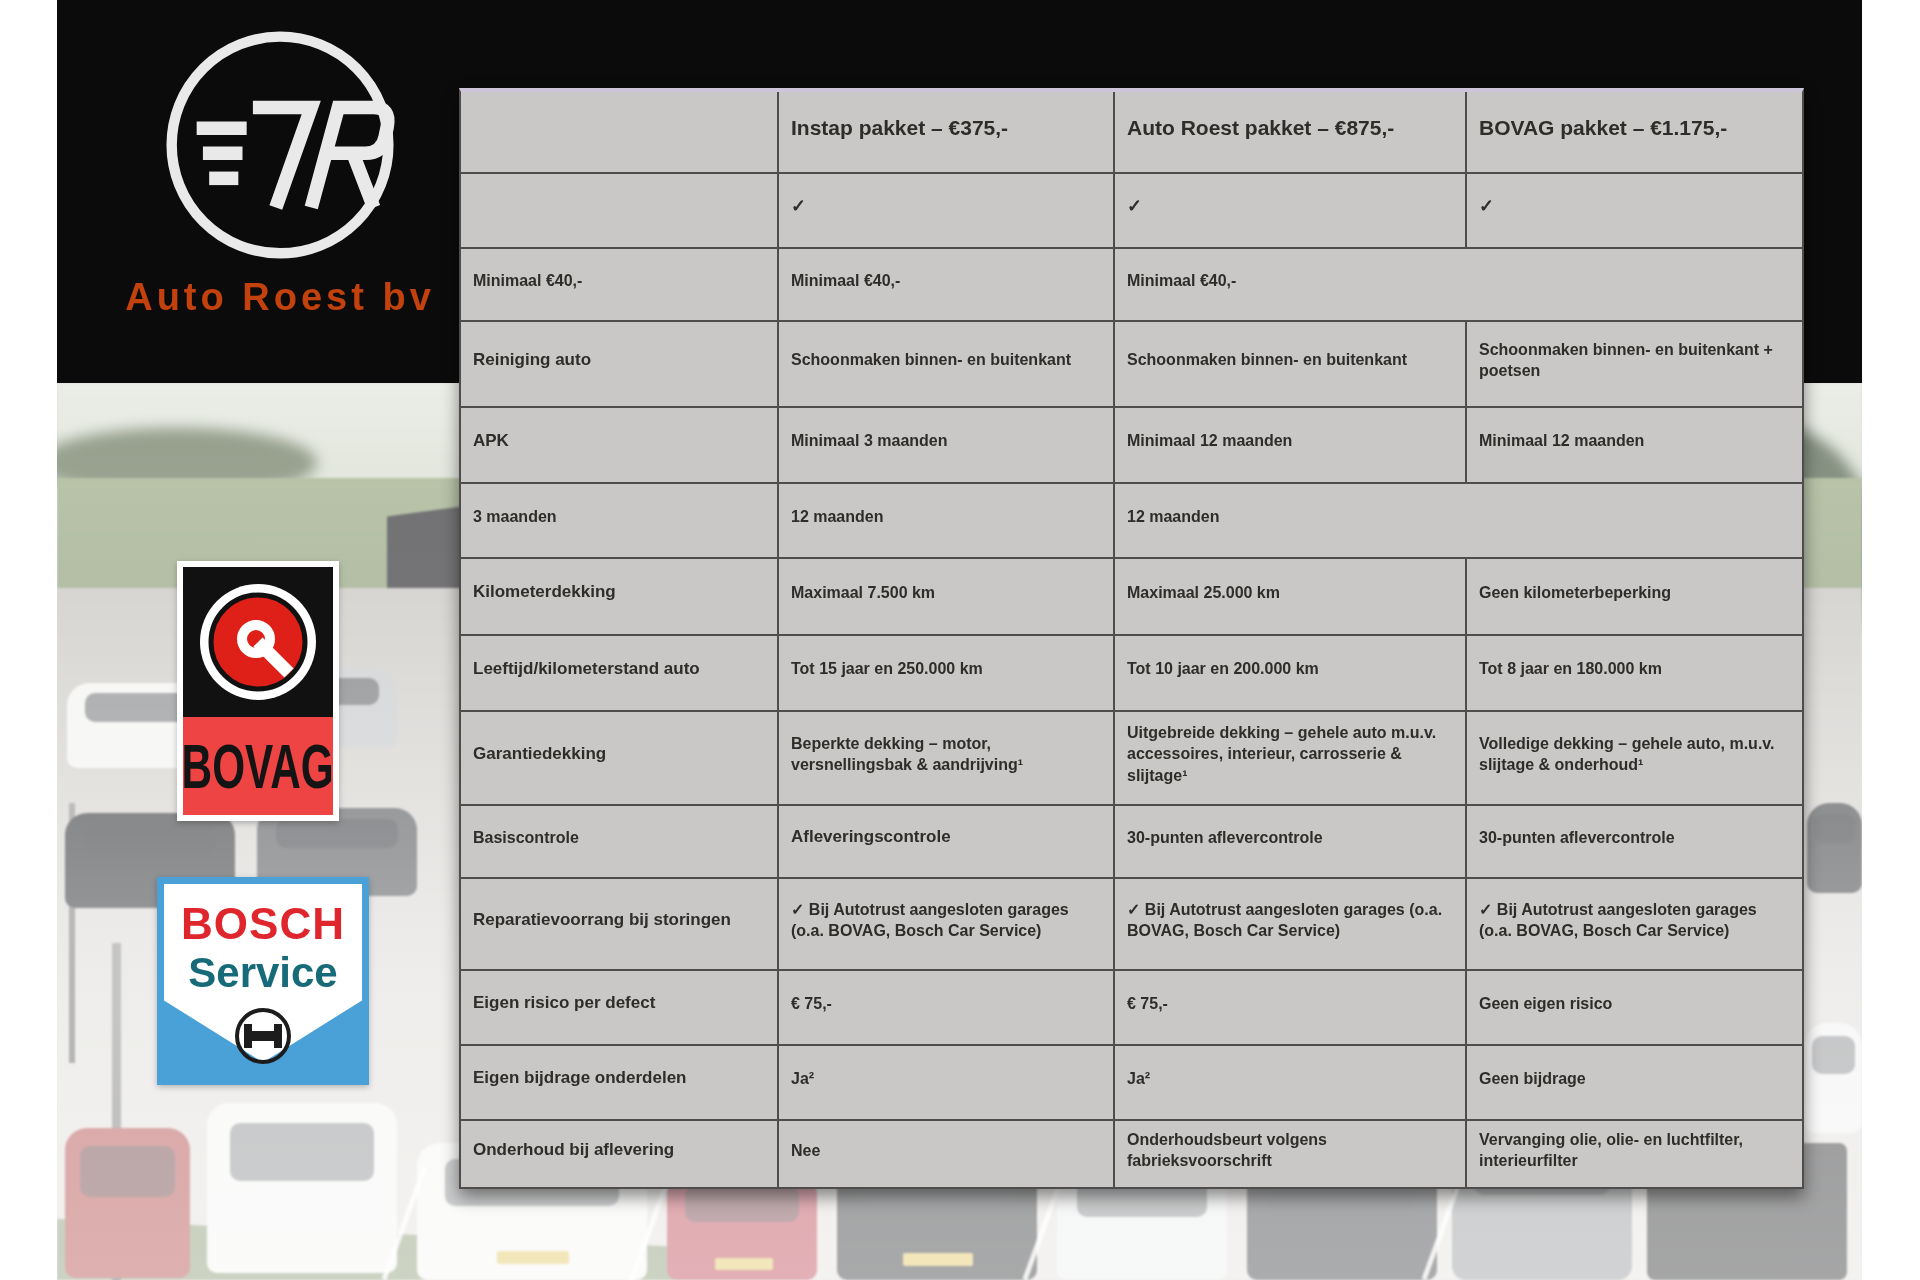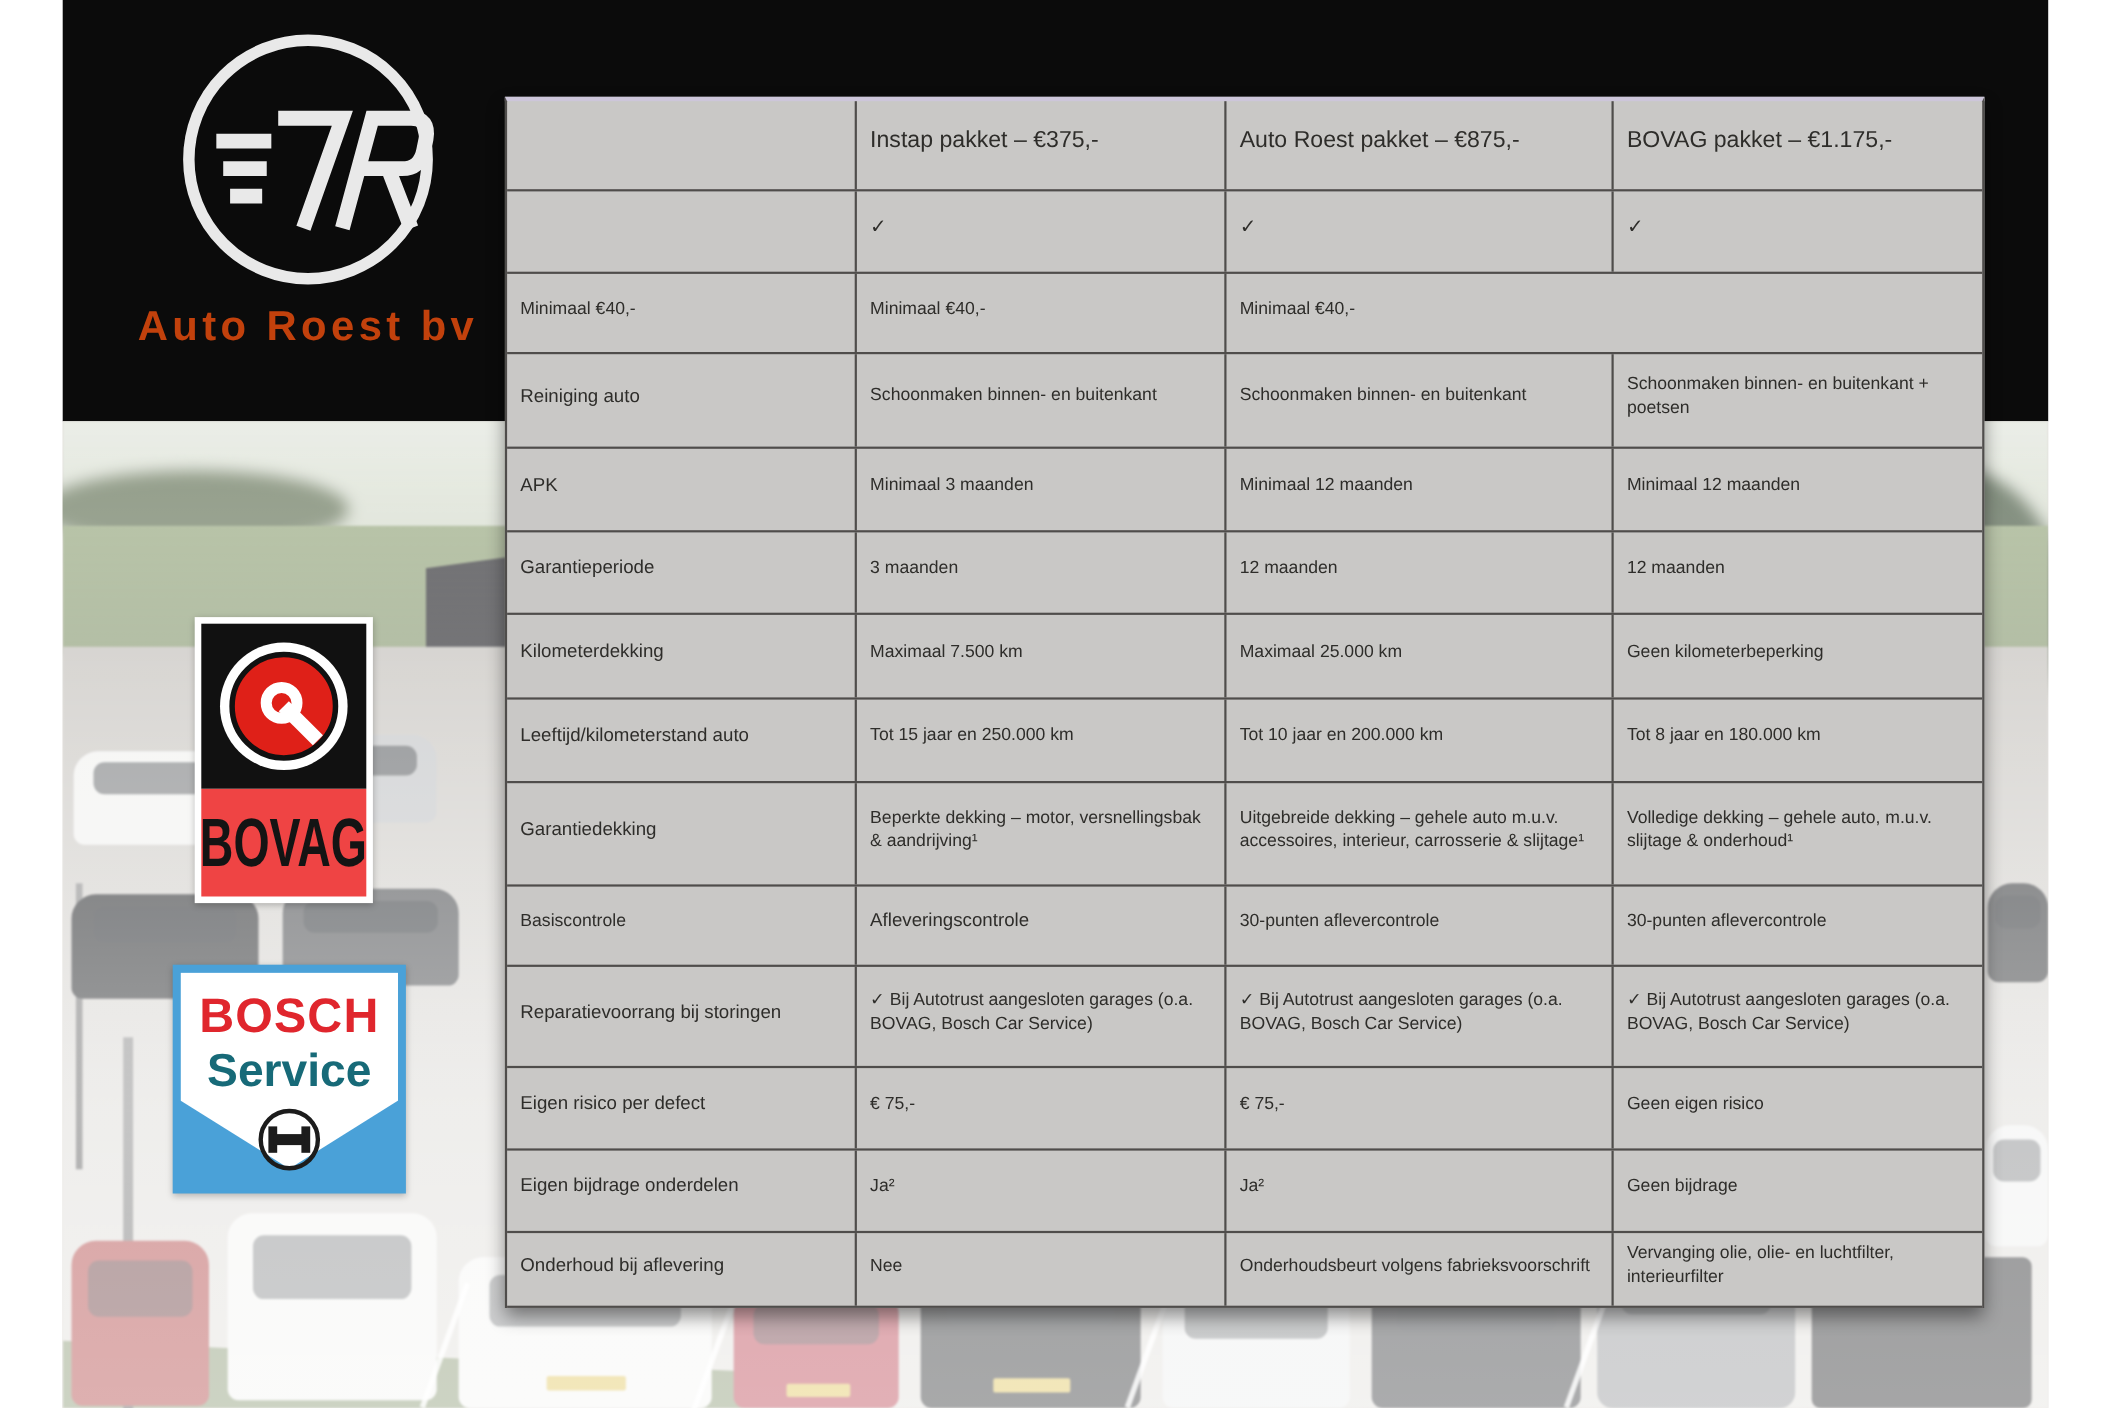--- a/index.html
+++ b/index.html
@@ -49,21 +49,21 @@
   .bosch-word1{position:absolute;left:0;right:0;top:22px;text-align:center;font-size:44px;font-weight:bold;color:#e0262d;letter-spacing:1px;}
   .bosch-word2{position:absolute;left:0;right:0;top:72px;text-align:center;font-size:42px;font-weight:bold;color:#176a78;}
   .bosch-arm{position:absolute;left:50%;top:128px;transform:translateX(-50%);}
 
   
   .pakket-table{position:absolute;left:459px;top:88px;width:1341px;z-index:3;
                 border-left:2px solid #4f4d4b;border-right:2px solid #4f4d4b;border-top:4px solid #cdc6da;
                 background:#c9c8c6;color:#2e2d2a;box-shadow:0 8px 16px rgba(0,0,0,.45);}
   .trow{display:grid;grid-template-columns:318px 336px 352px 327px;border-bottom:2px solid #4f4d4b;box-sizing:border-box;}
   .tcell{display:flex;align-items:center;padding:8px 14px 16px 12px;border-right:2px solid #4f4d4b;
-         font-size:16px;font-weight:normal;line-height:1.32;box-sizing:border-box;}
+         font-size:16px;font-weight:bold;line-height:1.32;box-sizing:border-box;}
   .tcell:last-child{border-right:none;}
   .thead{height:82px;}
   .thead .tcell{font-size:21px;}
   .tcheck{height:75px;}
   .tcheck .tcell{font-size:18px;}
   .tlabel{font-size:17px;}
 </style>
 </head>
 <body>
 
@@ -184,21 +184,20 @@
           <div class="tcell">Schoonmaken binnen- en buitenkant</div>
           <div class="tcell">Schoonmaken binnen- en buitenkant + poetsen</div>
         </div>
         <div class="trow" style="min-height: 76px;">
           <div class="tcell tlabel">APK</div>
           <div class="tcell">Minimaal 3 maanden</div>
           <div class="tcell">Minimaal 12 maanden</div>
           <div class="tcell">Minimaal 12 maanden</div>
         </div>
         <div class="trow" style="min-height: 75px;">
-          <div class="tcell tlabel">Garantieperiode</div>
           <div class="tcell">3 maanden</div>
           <div class="tcell">12 maanden</div>
           <div class="tcell">12 maanden</div>
         </div>
         <div class="trow" style="min-height: 77px;">
           <div class="tcell tlabel">Kilometerdekking</div>
           <div class="tcell">Maximaal 7.500 km</div>
           <div class="tcell">Maximaal 25.000 km</div>
           <div class="tcell">Geen kilometerbeperking</div>
         </div>

